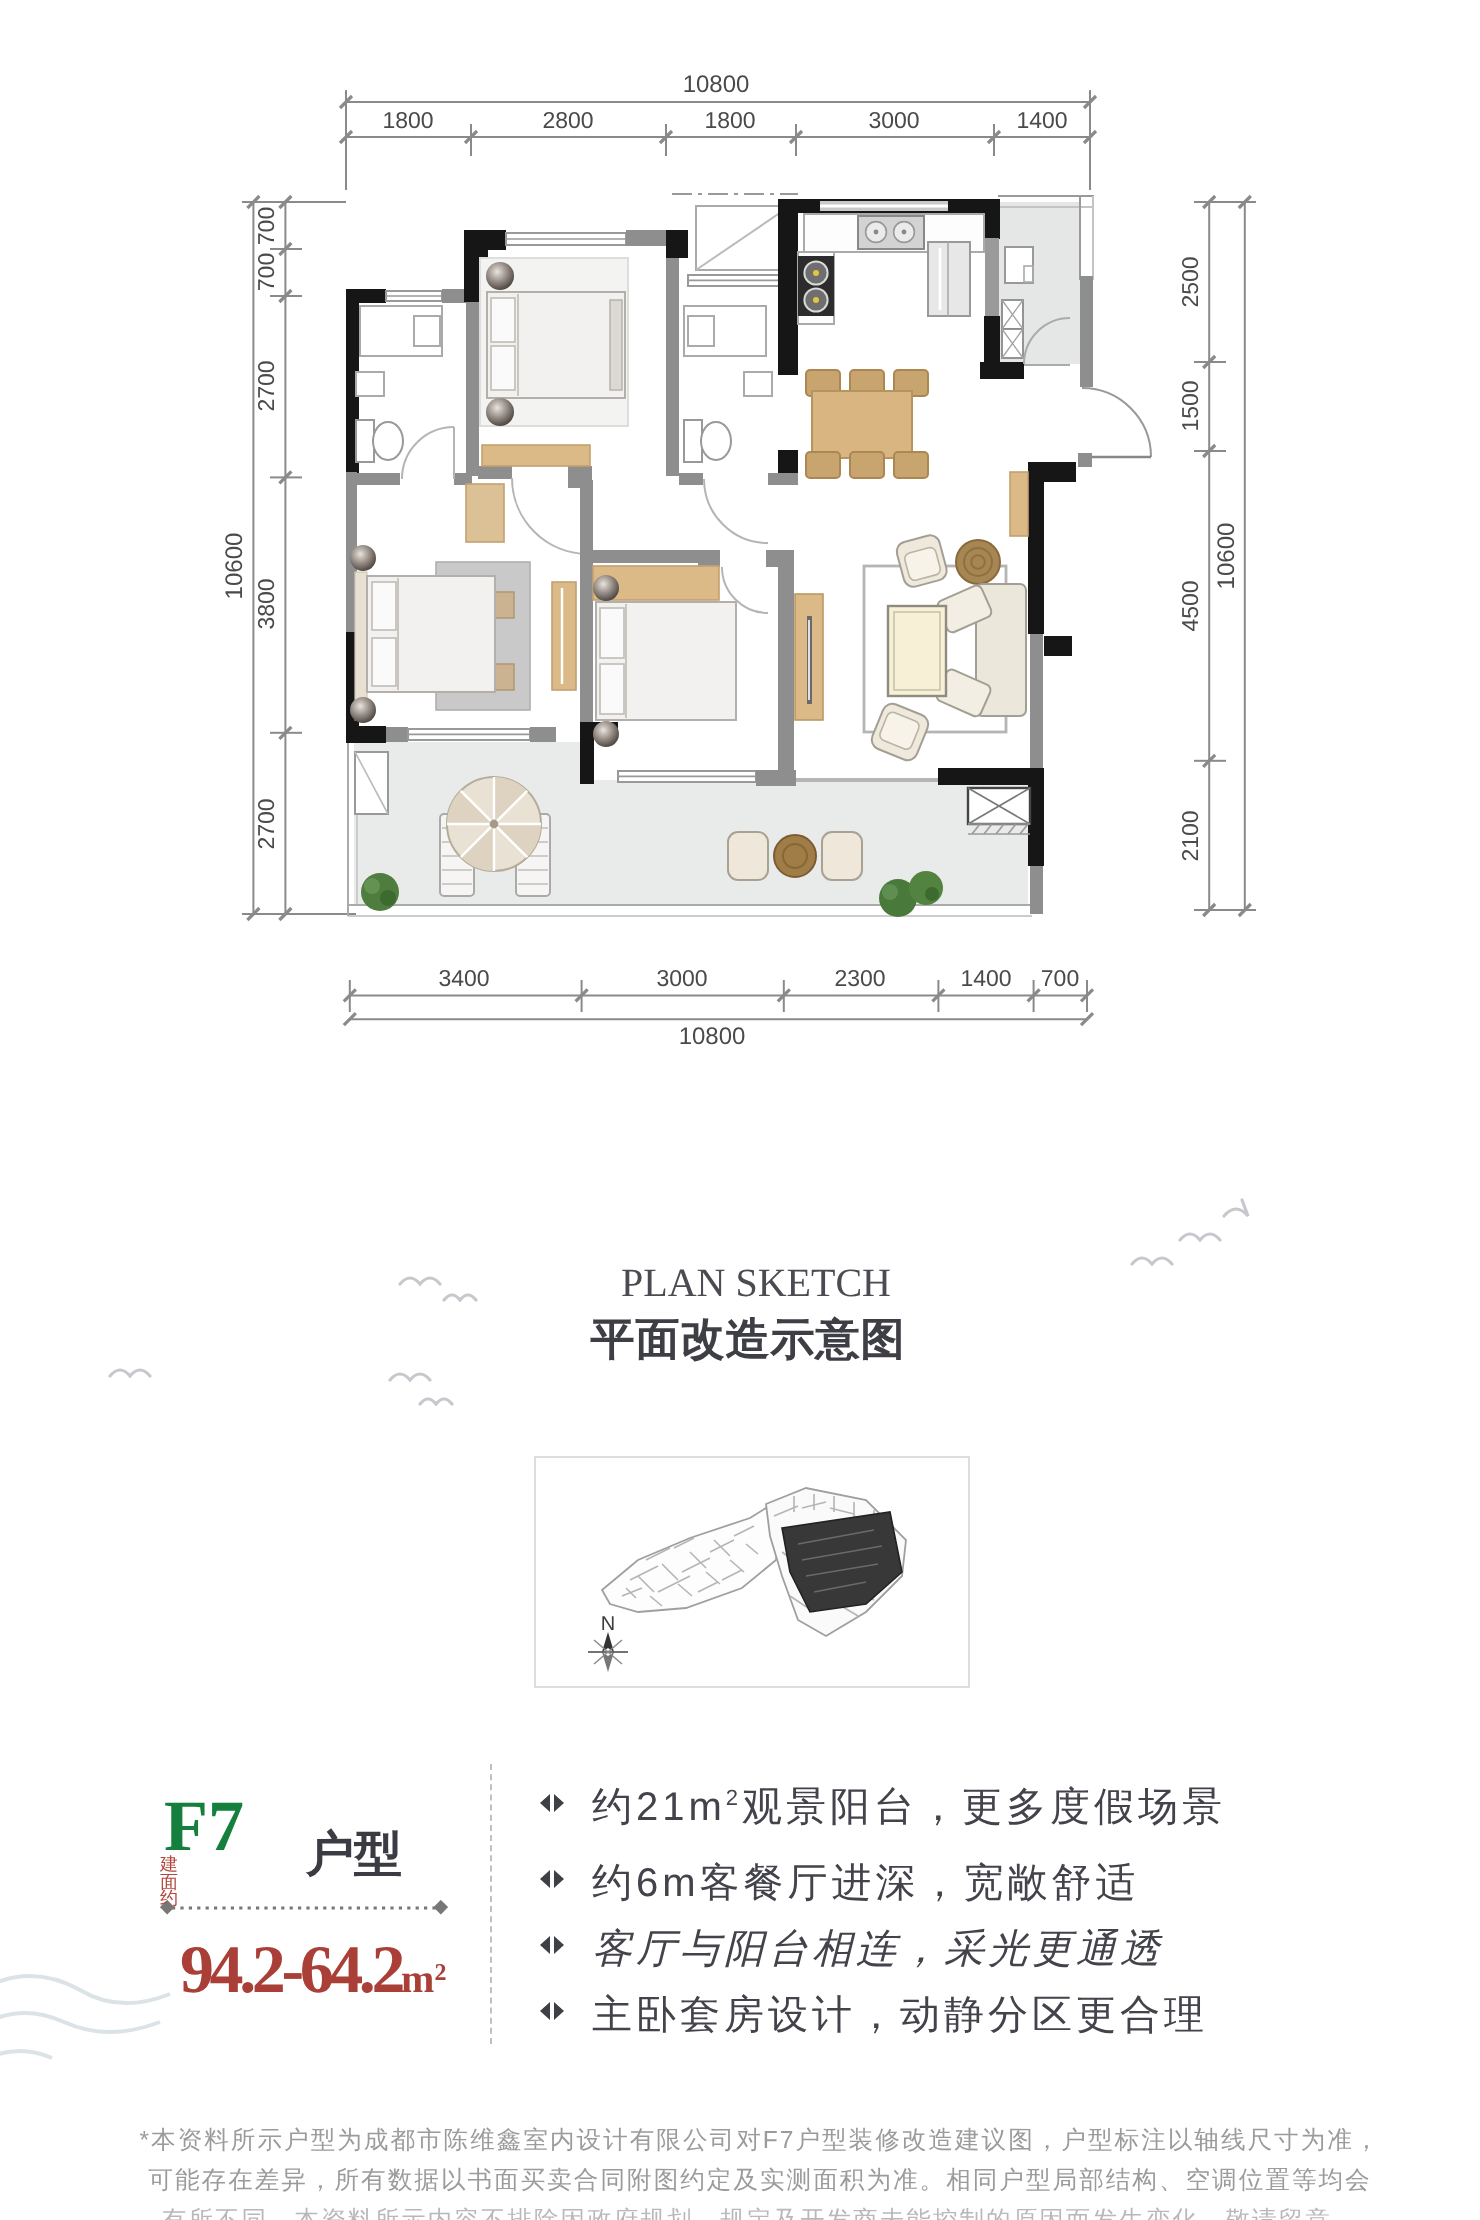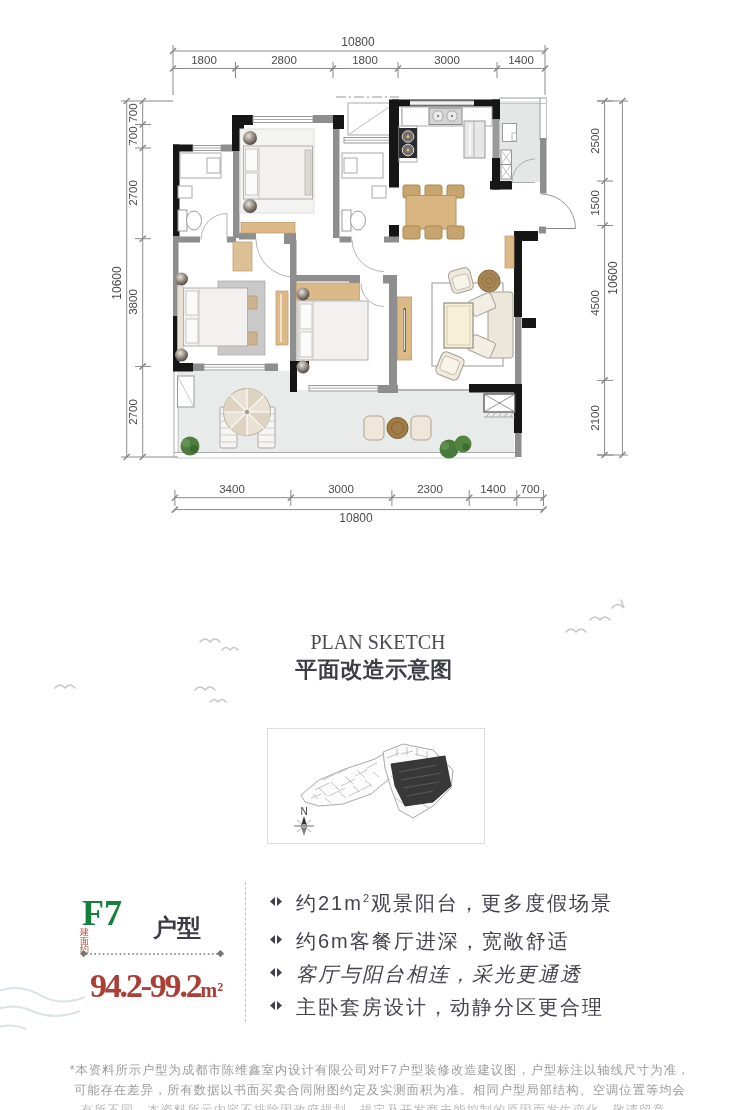--- a/index.html
+++ b/index.html
@@ -640,21 +640,21 @@
 <div class="abs" style="left:137px;top:916px;font-family:'Liberation Serif',serif;font-size:24px;font-weight:bold;line-height:1;color:#3b3b44;margin-left:16px;">户型</div>
 
 <svg class="abs" style="left:80px;top:950px" width="144" height="8" viewBox="0 0 144 8">
 <line x1="6" y1="4" x2="138" y2="4" stroke="#777777" stroke-width="1.6" stroke-dasharray="1.6 2.6"></line>
 <rect x="1" y="1" width="5.2" height="5.2" fill="#777777" transform="rotate(45 3.6 3.6)"></rect>
 <rect x="137.8" y="1" width="5.2" height="5.2" fill="#777777" transform="rotate(45 140.4 3.6)"></rect>
 </svg>
 
 <div class="abs" style="left:80px;top:928px;width:11px;font-size:9px;line-height:8.6px;color:#b2453c;">建面约</div>
 
-<div class="abs" style="left:90px;top:969px;color:#a93f36;font-family:'Liberation Serif',serif;font-weight:bold;"><span style="font-size:34px;letter-spacing:-2.2px;line-height:1;">94.2-99.2</span><span style="font-size:20px;letter-spacing:0;">m</span><span style="font-size:12px;vertical-align:6px;">2</span></div>
+<div class="abs" style="left:90px;top:969px;color:#a93f36;font-family:'Liberation Serif',serif;font-weight:bold;"><span style="font-size:34px;letter-spacing:-2.2px;line-height:1;">94.2-64.2</span><span style="font-size:20px;letter-spacing:0;">m</span><span style="font-size:12px;vertical-align:6px;">2</span></div>
 
 <div class="abs" style="left:245px;top:882px;height:140px;border-left:1px dashed #c0c0c0;"></div>
 
 <div class="abs" style="left:268px;top:890px;width:430px;font-size:20px;letter-spacing:2px;color:#43434b;">
 
 <div style="position:relative;padding-left:28px;height:38px;"><svg width="12" height="9" style="position:absolute;left:2px;top:7px">
         <polygon points="0,4.5 5,0 5,9" fill="#3f3f46"></polygon>
         <polygon points="12,4.5 7,0 7,9" fill="#3f3f46"></polygon>
       </svg>约21m<sup style="font-size:11px;">2</sup>观景阳台，更多度假场景</div>
 

